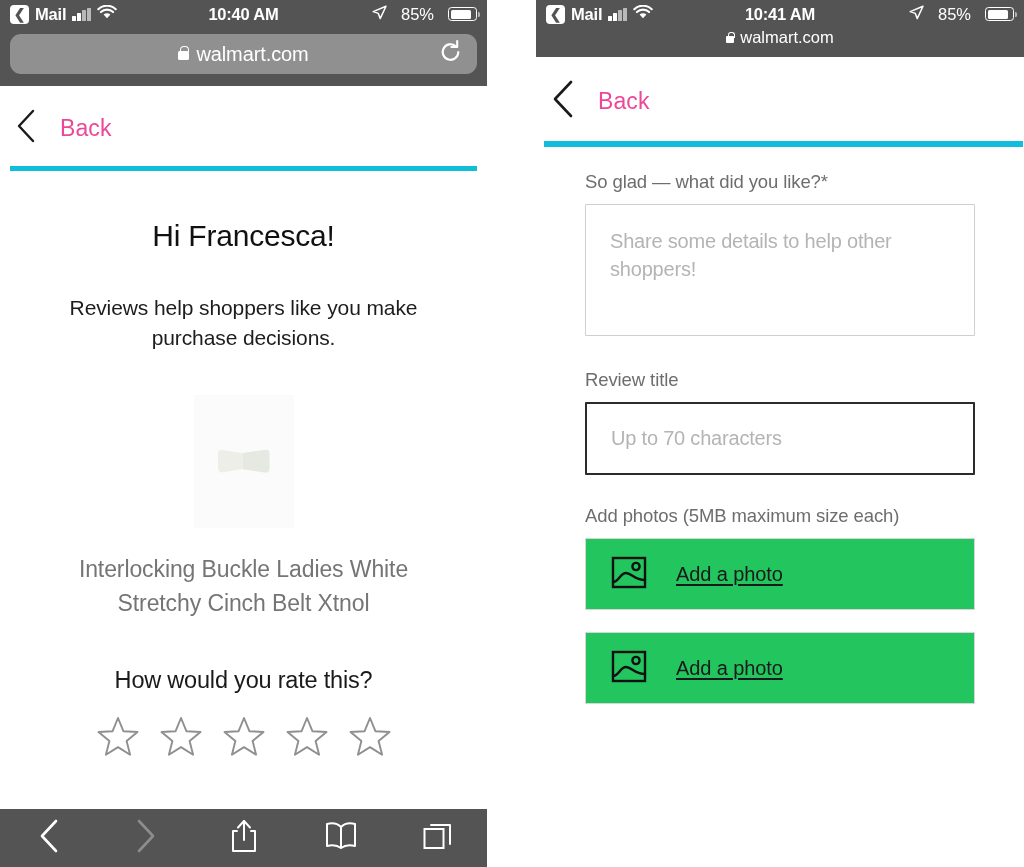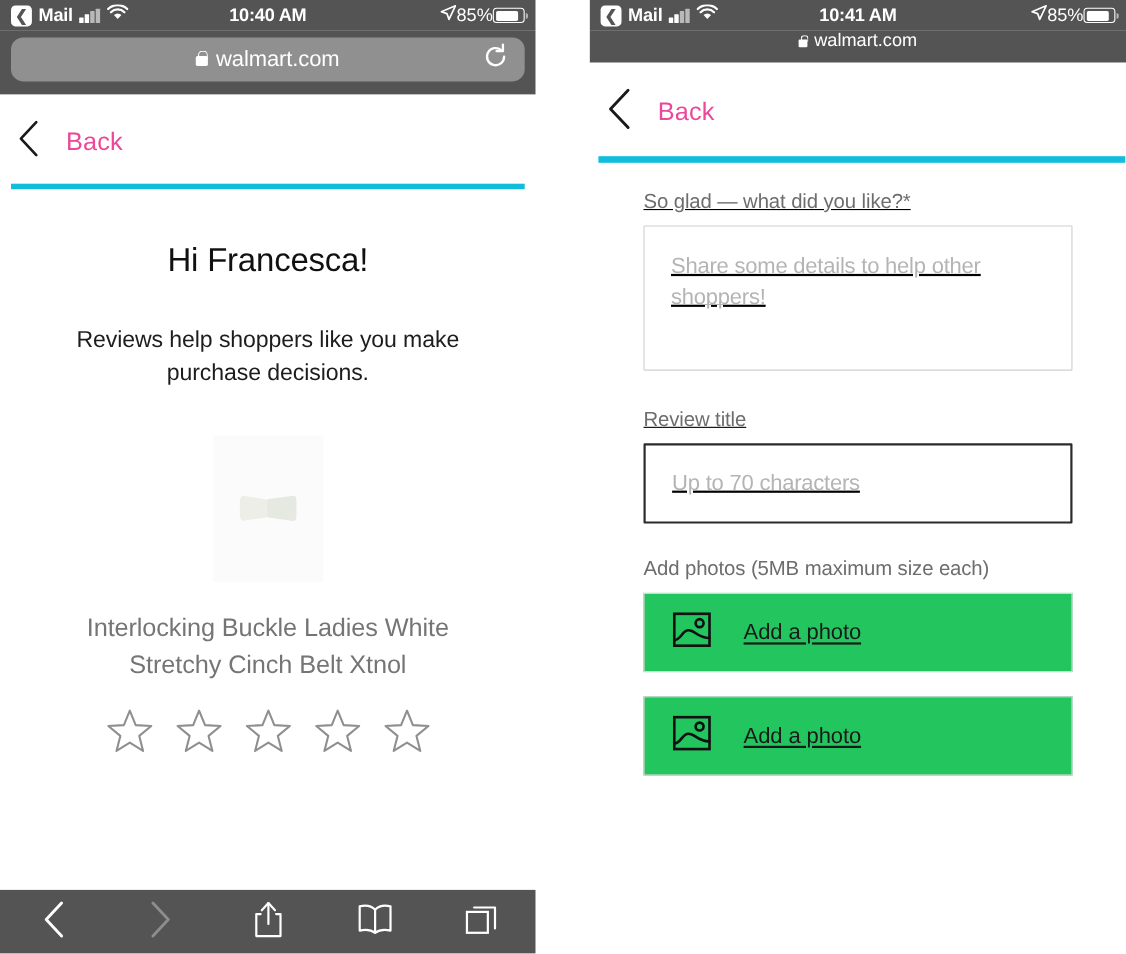--- a/index.html
+++ b/index.html
@@ -27,21 +27,21 @@
     font-size: 16.5px;
   }
   .sb-left { display: flex; align-items: center; gap: 6px; }
   .sb-center {
     position: absolute; left: 0; right: 0; top: 0; height: 28px;
     display: flex; align-items: center; justify-content: center;
     font-weight: bold; font-size: 16.5px; letter-spacing: -0.2px;
     pointer-events: none;
   }
   .sb-right {
-    margin-left: auto; display: flex; align-items: center; gap: 0;
+    margin-left: auto; display: flex; align-items: center; gap: 14px;
     font-size: 16.5px; position: relative; z-index: 2;
   }
   .mail-badge {
     background: #fff; color: #545454;
     width: 19px; height: 19px; border-radius: 4px;
     display: flex; align-items: center; justify-content: center;
     font-size: 14px; font-weight: bold; line-height: 1;
   }
   .mail-label { font-weight: bold; font-size: 16.5px; letter-spacing: -0.2px; }
   .signal { display: flex; align-items: flex-end; gap: 1.5px; height: 13px; }
@@ -159,21 +159,21 @@
     font-size: 18.5px; color: #6d6d6d; letter-spacing: -0.1px;
     margin-bottom: 11px; display: block;
   }
   .input-box {
     border: 1.4px solid #cfcfcf; background: #fff; border-radius: 1px;
     color: #b4b4b4; font-size: 20px; letter-spacing: -0.2px;
   }
   .input-box.textarea { height: 132px; padding: 22px 24px; line-height: 1.42; }
   .input-box.single { height: 73px; padding: 0 24px; display: flex; align-items: center; }
   .input-box.focused { border: 2.2px solid #2b2b2b; }
-  .field { margin-bottom: 33px; text-decoration: underline; }
+  .field { margin-bottom: 33px; }
   .field.tight { margin-bottom: 30px; }
 
   .photo-btn {
     border: 1.4px solid #d6d6d6; background: #22c55e; height: 72px;
     display: flex; align-items: center; gap: 29px; padding-left: 25px;
     margin-bottom: 22px;
   }
   .photo-link {
     font-size: 20px; color: #1a1a1a; text-decoration: underline;
     text-underline-offset: 3px; letter-spacing: -0.1px;
@@ -248,20 +248,21 @@
 
     <div class="product-img">
       <div class="buckle">
         <span class="b1"></span>
           <span class="b2"></span>
       </div>
     </div>
 
     <div class="product-title">Interlocking Buckle Ladies White Stretchy Cinch Belt Xtnol</div>
 
+    <div class="rate-q">How would you rate this?</div>
     <div class="stars">
       <span>
         <svg width="46" height="46" viewBox="0 0 46 46">
             <path d="M23 4 L28.4 17.2 L42.5 18 L31.6 27 L35.1 40.7 L23 33.1 L10.9 40.7 L14.4 27 L3.5 18 L17.6 17.2 Z" fill="none" stroke="#8f8f8f" stroke-width="1.9" stroke-linejoin="round"></path>
           </svg>
       </span>
       <span>
         <svg width="46" height="46" viewBox="0 0 46 46">
             <path d="M23 4 L28.4 17.2 L42.5 18 L31.6 27 L35.1 40.7 L23 33.1 L10.9 40.7 L14.4 27 L3.5 18 L17.6 17.2 Z" fill="none" stroke="#8f8f8f" stroke-width="1.9" stroke-linejoin="round"></path>
           </svg>

